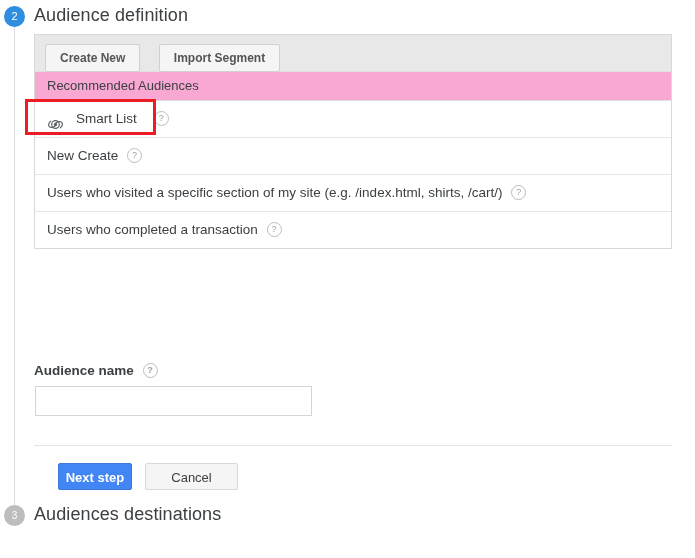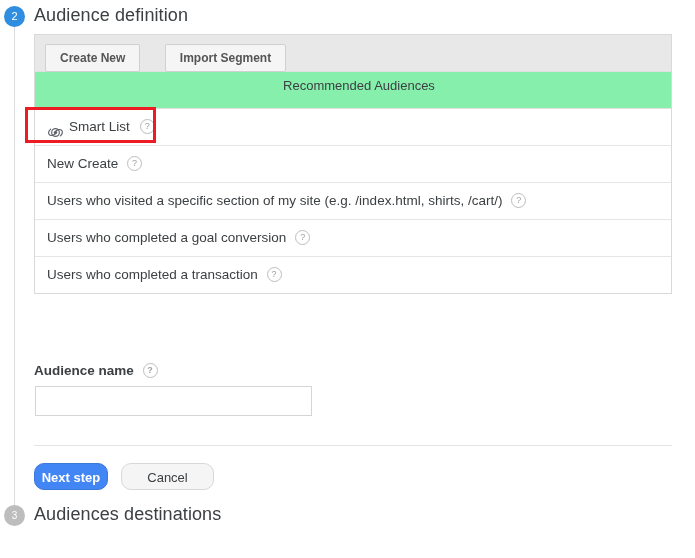--- a/index.html
+++ b/index.html
@@ -71,33 +71,32 @@
   }
   .tab-btn {
     display: inline-block;
     background: #f5f5f5;
     border: 1px solid #d0d0d0;
     border-radius: 2px;
     font-size: 12px;
     font-weight: bold;
     color: #555555;
     padding: 6px 14px;
-    margin-right: 20px;
+    margin-right: 14px;
     cursor: pointer;
     font-family: "Liberation Sans", sans-serif;
     line-height: 14px;
   }
   .panel-subhead {
-    background: #86efac;
+    background: #f9a8d4;
     border-top: 1px solid #e0e0e0;
     border-bottom: 1px solid #e0e0e0;
     font-size: 13px;
     color: #3c4043;
-    padding: 6px 0 15px 12px;
-    text-align: center;
+    padding: 6px 0 7px 12px;
   }
   .list-row {
     height: 36px;
     line-height: 36px;
     border-bottom: 1px solid #e6e6e6;
     font-size: 13.5px;
     color: #3c4043;
     padding-left: 12px;
     white-space: nowrap;
     cursor: pointer;
@@ -105,21 +104,21 @@
   }
   .list-row:last-child { border-bottom: none; }
 
   
   .smart-row {
     position: relative;
   }
   .smart-inner {
     display: inline-flex;
     align-items: center;
-    gap: 5px;
+    gap: 12px;
     height: 36px;
   }
   .highlight-box {
     position: absolute;
     left: -10px;
     top: -2px;
     width: 131px;
     height: 36px;
     border: 3px solid #ed1c24;
     box-sizing: border-box;
@@ -181,27 +180,28 @@
     top: 445px;
     width: 638px;
     height: 1px;
     background: #e4e4e4;
   }
 
   
   .btn {
     position: absolute;
     top: 463px;
-    border-radius: 10px;
+    border-radius: 2px;
     font-size: 13px;
     font-weight: bold;
     font-family: "Liberation Sans", sans-serif;
     cursor: pointer;
     box-sizing: border-box;
     text-align: center;
+    margin-left: 24px;
   }
   .btn-primary {
     left: 34px;
     width: 74px;
     height: 27px;
     line-height: 27px;
     background: #4285f4;
     color: #ffffff;
     border: 1px solid #3c79d8;
   }
@@ -259,24 +259,20 @@
     <span>New Create</span>
     <span class="help-icon">?</span>
   </div>
 
 
   <div class="list-row">
     <span>Users who visited a specific section of my site (e.g. /index.html, shirts, /cart/)</span>
     <span class="help-icon">?</span>
   </div>
 
-  <div class="list-row">
-    <span>Users who completed a goal conversion</span>
-    <span class="help-icon">?</span>
-  </div>
 
   <div class="list-row">
     <span>Users who completed a transaction</span>
     <span class="help-icon">?</span>
   </div>
 
 </div>
 
 <div class="field-label">
   <span>Audience name</span>

